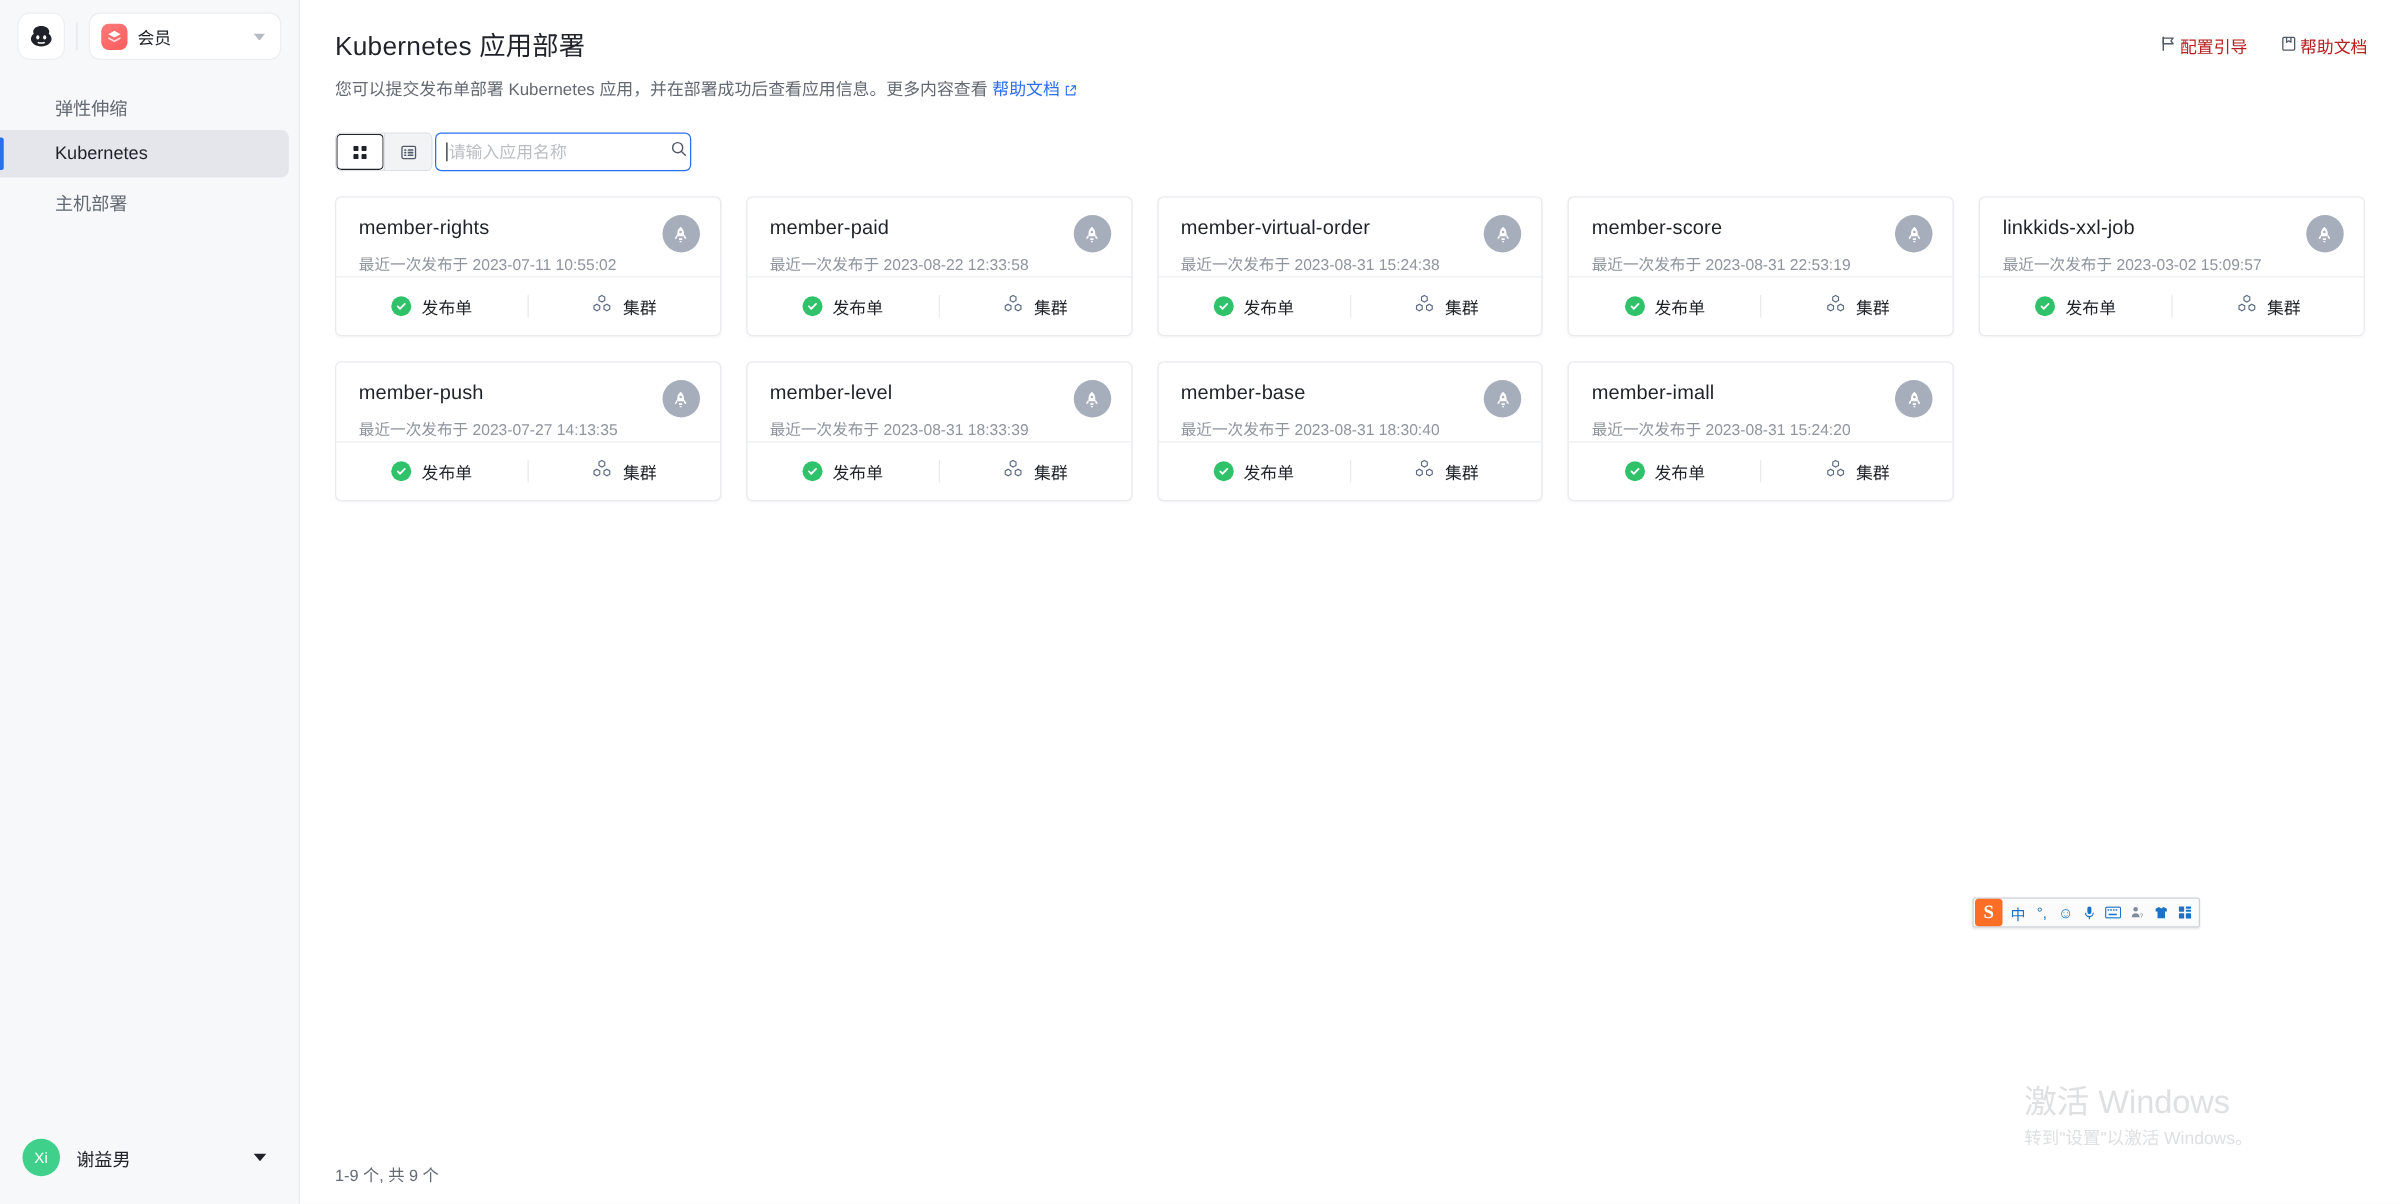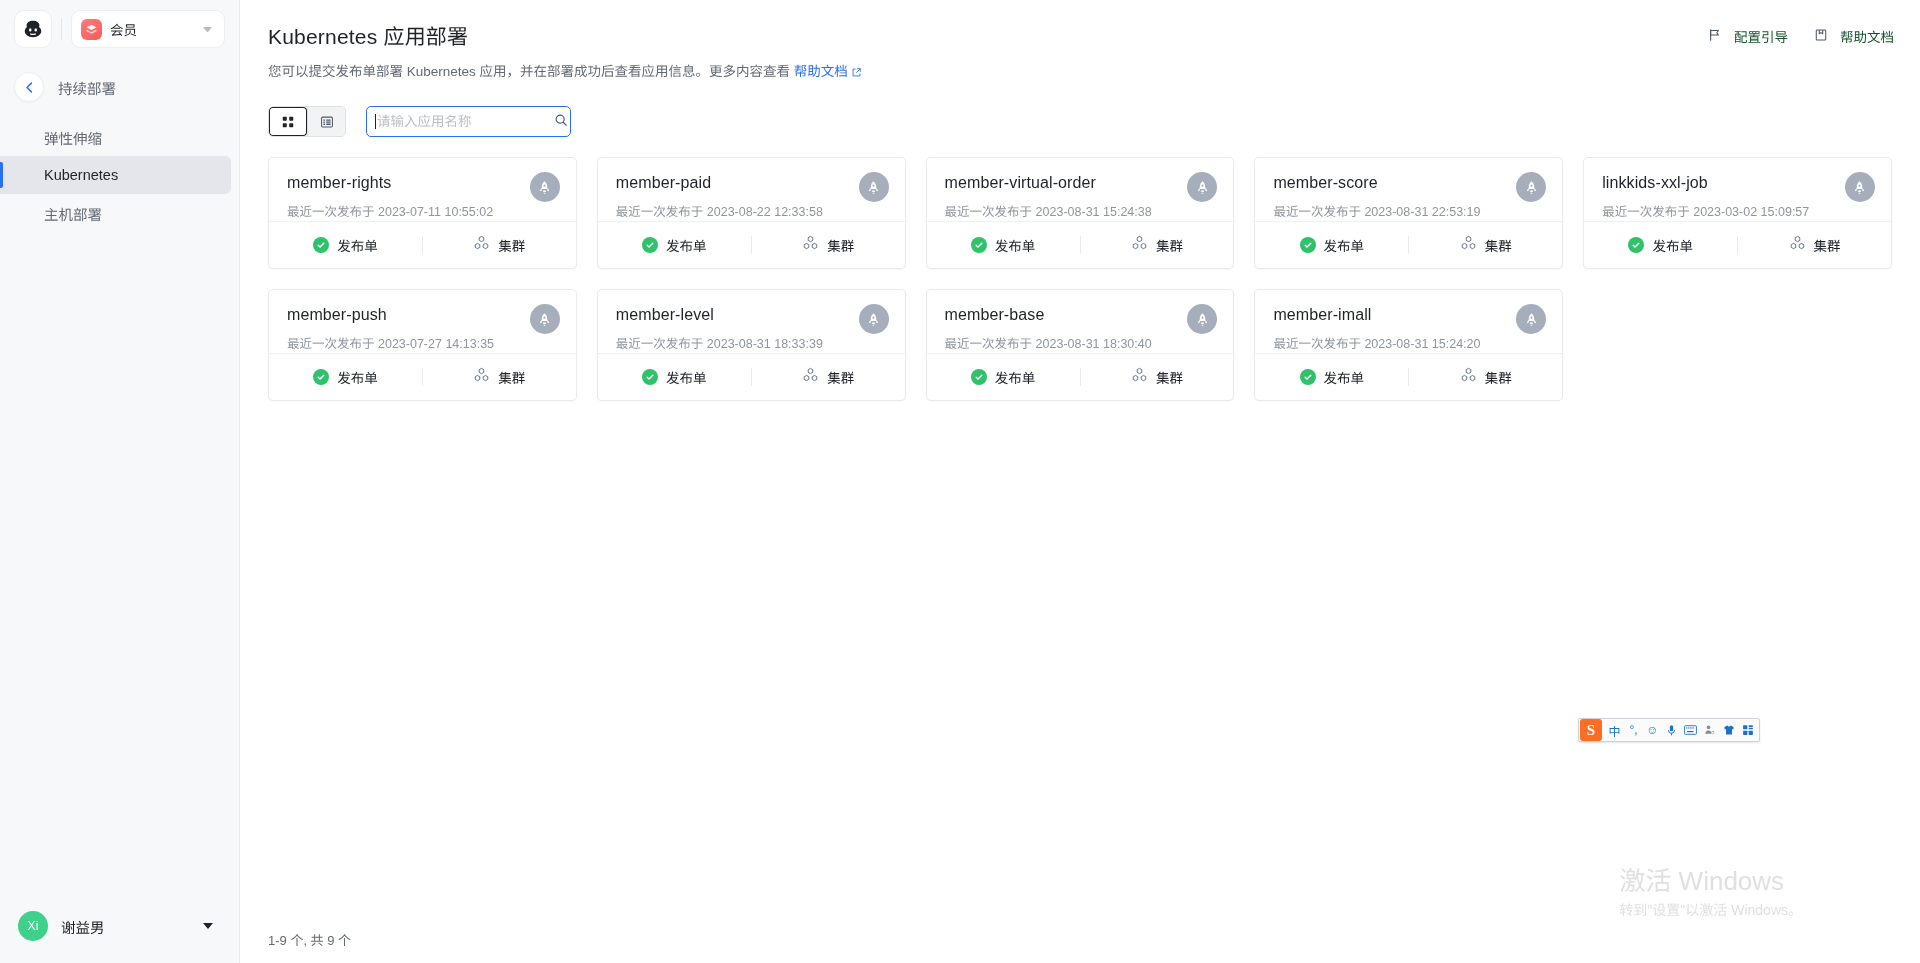--- a/index.html
+++ b/index.html
@@ -121,26 +121,26 @@
     margin-top: 12px; font-size: 13.5px; color: #646a73; line-height: 20px;
   }
   .page-desc .doc-link { color: #2a6ff0; cursor: pointer; }
   .ext-ico { display: inline-block; vertical-align: -2px; margin-left: 3px; }
 
   .head-actions {
     position: absolute; right: 26px; top: 26px;
     display: flex; align-items: center; gap: 26px;
   }
   .head-action {
-    display: flex; align-items: center; gap: 12px;
-    font-size: 13.5px; color: #14532d; cursor: pointer;
+    display: flex; align-items: center; gap: 2px;
+    font-size: 13.5px; color: #b91c1c; cursor: pointer;
   }
 
   .toolbar {
-    margin: 22px 28px 0 28px; display: flex; align-items: center; gap: 20px;
+    margin: 22px 28px 0 28px; display: flex; align-items: center; gap: 2px;
     flex: 0 0 auto;
   }
   .seg {
     display: flex; border-radius: 5px; overflow: hidden;
     border: 1px solid #dee0e3; height: 31px;
   }
   .seg-btn {
     width: 38px; display: flex; align-items: center; justify-content: center;
     background: #ffffff; cursor: pointer;
   }
@@ -266,28 +266,20 @@
           <svg width="13" height="13" viewBox="0 0 24 24" aria-hidden="true">
             <path d="M12 3l9 5-9 5-9-5 9-5z" fill="#ffffff"></path>
             <path d="M3 12l9 5 9-5v3l-9 5-9-5v-3z" fill="#ffffff" opacity=".75"></path>
           </svg>
         </span>
         <span class="proj-name">会员</span>
         <span class="caret-down"></span>
       </div>
     </div>
 
-    <div class="sb-back">
-      <span class="back-circle">
-        <svg width="15" height="15" viewBox="0 0 24 24" aria-hidden="true">
-          <path d="M15 5l-7 7 7 7" stroke="#2a6ff0" stroke-width="2.4" fill="none" stroke-linecap="round" stroke-linejoin="round"></path>
-        </svg>
-      </span>
-      <span class="back-label">持续部署</span>
-    </div>
 
     <nav class="sb-nav">
       <div class="nav-item">
         <span>弹性伸缩</span>
       </div>
       <div class="nav-item active">
         <span>Kubernetes</span>
       </div>
       <div class="nav-item">
         <span>主机部署</span>

